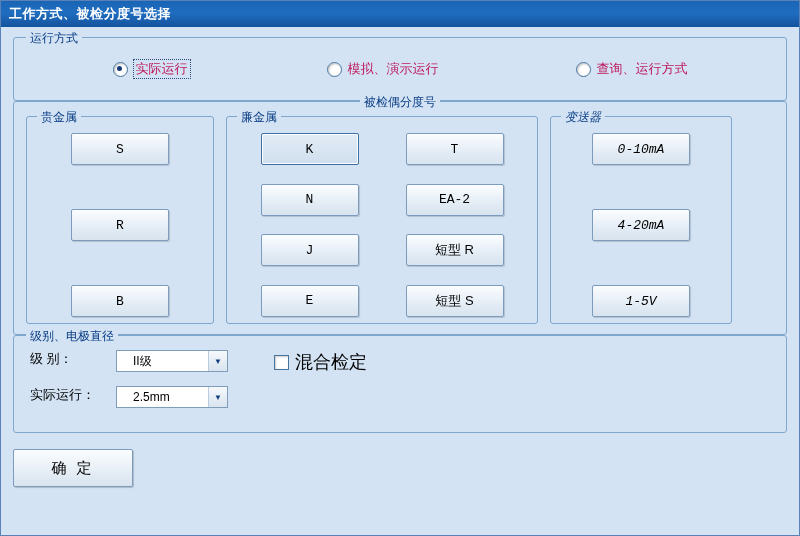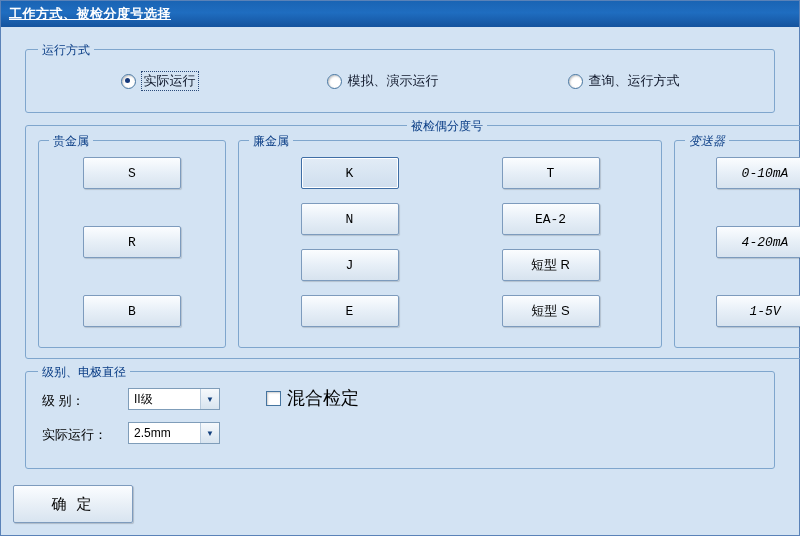--- a/index.html
+++ b/index.html
@@ -24,36 +24,35 @@
   .titlebar {
     height: 26px;
     background: linear-gradient(to bottom, #1a64b4 0%, #1f6dc0 45%, #14539e 100%);
     color: #ffffff;
     font-size: 13px;
     font-weight: bold;
     display: flex;
     align-items: center;
     padding-left: 8px;
     letter-spacing: 0.5px;
-    text-decoration: underline;
   }
   .client {
     position: absolute;
     top: 26px;
     left: 0;
     right: 0;
     bottom: 0;
     background: #d3e3f3;
     padding: 10px 12px;
     box-sizing: border-box;
   }
   fieldset.group {
     border: 1px solid #7fa6cd;
     border-radius: 3px;
-    margin: 12px;
+    margin: 0;
     padding: 0;
     position: relative;
     background: transparent;
   }
   .group-title {
     position: absolute;
     top: -8px;
     left: 12px;
     background: #d3e3f3;
     color: #0b3e86;
@@ -70,21 +69,21 @@
     align-items: center;
     justify-content: space-around;
     height: 100%;
     padding: 0 30px;
     box-sizing: border-box;
   }
   .radio-item {
     display: flex;
     align-items: center;
     font-size: 13px;
-    color: #0f172a;
+    color: #be185d;
   }
   .radio {
     width: 13px;
     height: 13px;
     border-radius: 50%;
     border: 1px solid #45749f;
     background: #ffffff;
     margin-right: 6px;
     position: relative;
     box-shadow: inset 1px 1px 2px rgba(0,0,0,0.25);
@@ -118,33 +117,33 @@
     height: 100%;
     box-sizing: border-box;
     padding: 14px 12px 10px 12px;
     gap: 12px;
   }
   .sub {
     border: 1px solid #7fa6cd;
     border-radius: 3px;
     position: relative;
     box-sizing: border-box;
-    padding: 16px 10px 20px 10px;
+    padding: 16px 10px 6px 10px;
   }
   .sub-title {
     position: absolute;
     top: -8px;
     left: 10px;
     background: #d3e3f3;
     color: #0b3e86;
     font-size: 12px;
     padding: 0 4px;
   }
   .sub.precious { width: 188px; }
-  .sub.base { width: 424px; }
+  .sub.base { width: 312px; }
   .sub.transmitter { width: 182px; font-style: italic; }
 
   .btncol {
     display: flex;
     flex-direction: column;
     align-items: center;
     justify-content: space-between;
     height: 100%;
   }
   .cols2 {
@@ -178,38 +177,38 @@
     margin-top: 18px;
     height: 96px;
   }
   .grade-inner {
     padding: 14px 16px 8px 16px;
     box-sizing: border-box;
     height: 100%;
   }
   .form-row {
     display: flex;
-    align-items: flex-end;
+    align-items: flex-start;
     margin-bottom: 12px;
   }
   .form-label {
     font-size: 13px;
     color: #000;
     width: 86px;
   }
   .select {
-    width: 92px;
+    width: 112px;
     height: 22px;
     background: #ffffff;
     border: 1px solid #7f9db9;
     display: flex;
     align-items: center;
     justify-content: space-between;
     font-size: 12px;
-    padding-left: 5px;
+    padding-left: 16px;
     box-sizing: border-box;
     cursor: pointer;
     color: #000;
   }
   .select .arrow {
     width: 18px;
     height: 20px;
     background: linear-gradient(to bottom, #f6f9fc, #d8e4ef);
     border-left: 1px solid #b9cbdd;
     display: flex;

